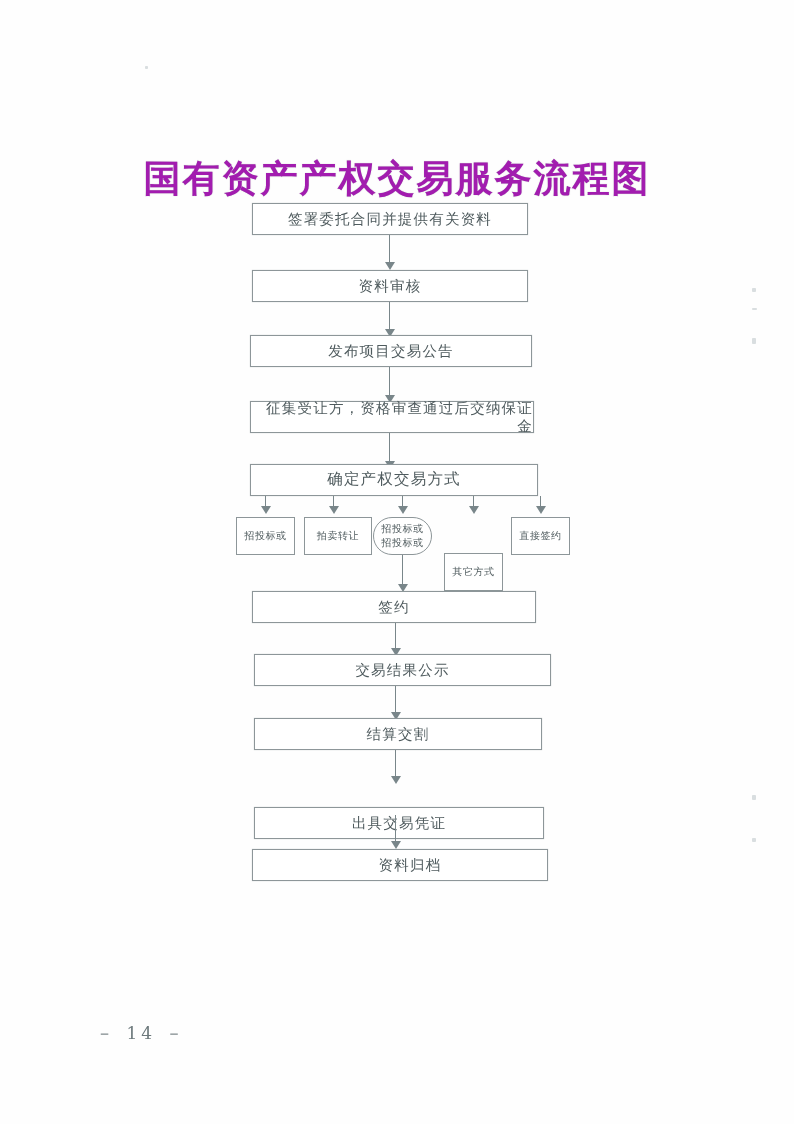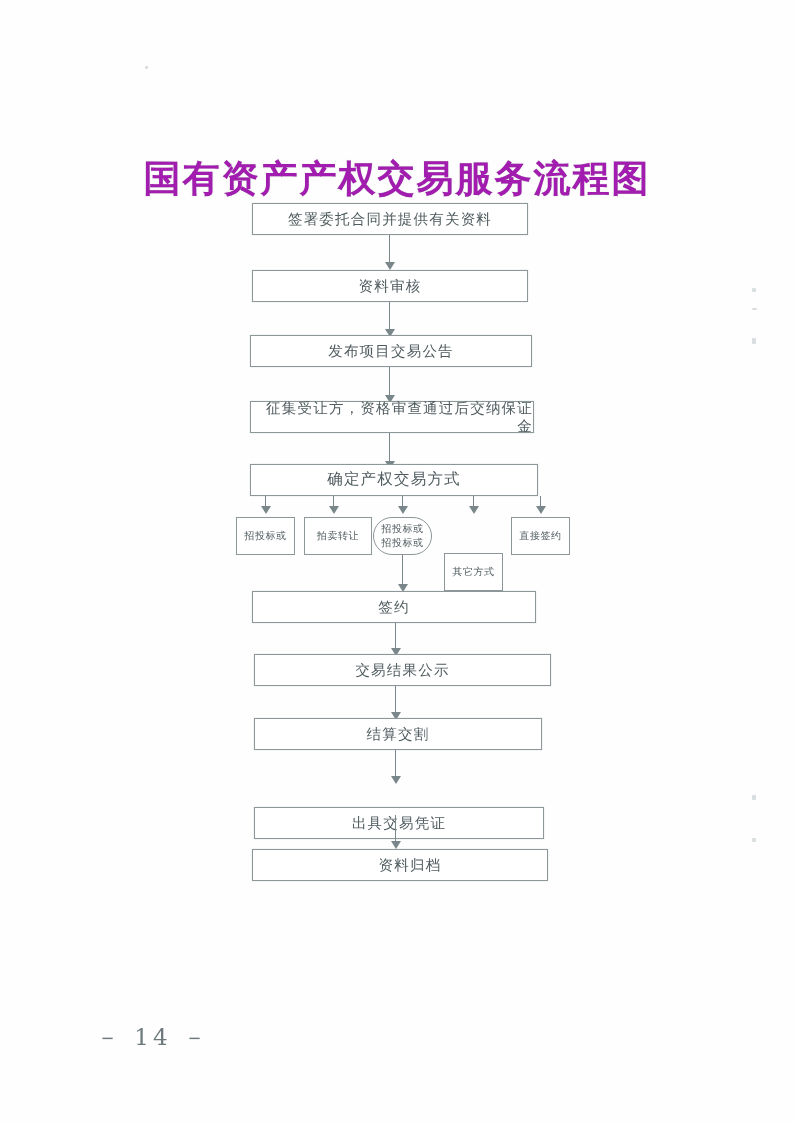--- a/index.html
+++ b/index.html
@@ -100,21 +100,21 @@
     border-left: 5px solid transparent;
     border-right: 5px solid transparent;
     border-top: 8px solid #79868a;
   }
 
   
   .page-number {
     position: absolute;
     left: 96px;
     top: 1022px;
-    font-size: 23px;
+    font-size: 17px;
     letter-spacing: 4px;
     color: #6d797c;
     font-family: "DejaVu Serif", "Liberation Serif", serif;
   }
 
   
   .speck {
     position: absolute;
     background: #b9c2c6;
     opacity: 0.55;

